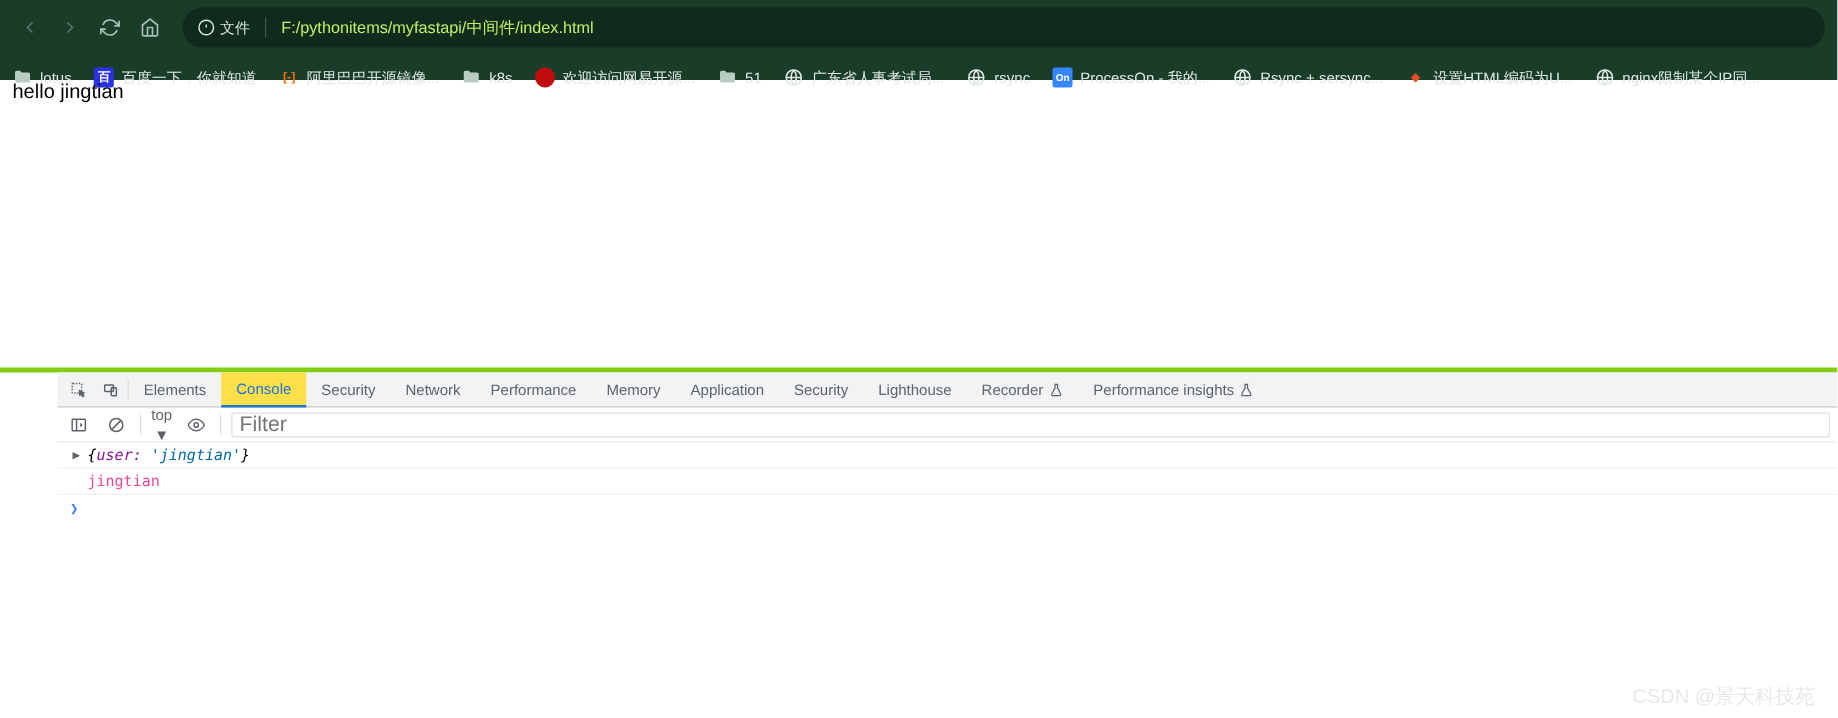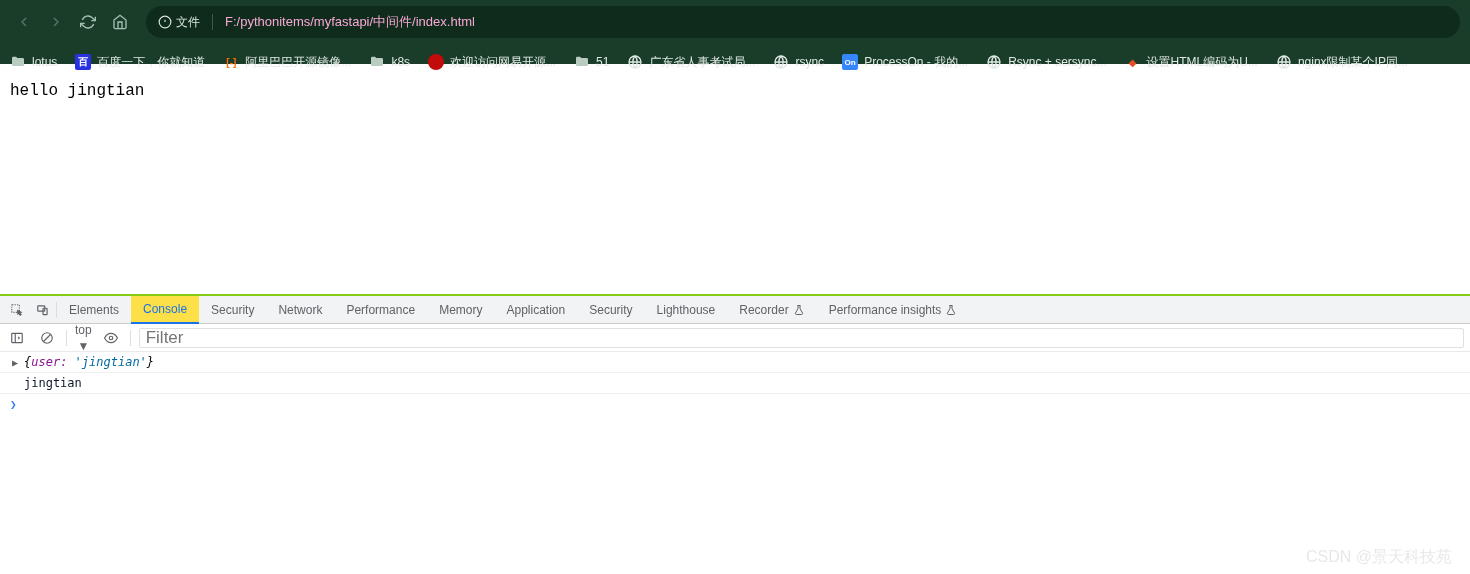--- a/index.html
+++ b/index.html
@@ -7,33 +7,33 @@
     
     
     .chrome-bar { background: #1a3d2a; height: 64px; color: #e0e8e3; }
     .nav-bar { display: flex; align-items: center; height: 44px; padding: 0 10px; gap: 4px; }
     .nav-btn { width: 28px; height: 28px; display: flex; align-items: center; justify-content: center; color: #a8c0b2; border-radius: 4px; }
     .nav-btn.disabled { color: #5a7566; }
     .nav-btn svg { width: 16px; height: 16px; stroke: currentColor; fill: none; stroke-width: 2; }
     .url-bar { flex: 1; background: #0f2b1c; border-radius: 18px; height: 32px; display: flex; align-items: center; padding: 0 12px; margin-left: 8px; gap: 8px; color: #d8e5dd; }
     .url-info { display: flex; align-items: center; gap: 4px; color: #d8e5dd; font-size: 12px; }
     .url-divider { width: 1px; height: 16px; background: #3a5a47; margin: 0 4px; }
-    .url-text { font-size: 13px; color: #f9a8d4; }
+    .url-text { font-size: 13px; color: #bef264; }
     
     .bookmarks-bar { display: flex; align-items: center; height: 36px; padding: 0 10px; gap: 18px; font-size: 12px; }
     .bookmark { display: flex; align-items: center; gap: 6px; color: #e0e8e3; white-space: nowrap; }
     .bm-icon { width: 16px; height: 16px; display: flex; align-items: center; justify-content: center; border-radius: 2px; font-size: 10px; }
     .bm-folder { width: 16px; height: 13px; }
     .bm-folder svg { fill: #b8ccc0; }
     
     
-    .page-content { padding: 18px 10px; height: 230px; font-size: 16px; font-family: Liberation Mono, monospace; color: #000; }
-    
-    
-    .devtools { border-top: 2px solid #84cc16; background: #fff; }
+    .page-content { padding: 1px 10px; height: 230px; font-size: 16px; font-family: Liberation Sans, sans-serif; color: #000; }
+    
+    
+    .devtools { border-top: 4px solid #84cc16; background: #fff; padding-left: 46px; }
     .dt-tabs { display: flex; align-items: center; height: 28px; background: #f1f3f4; border-bottom: 1px solid #ccc; padding: 0 4px; gap: 0; font-size: 12px; color: #5f6368; }
     .dt-tab-btn { width: 26px; height: 26px; display: flex; align-items: center; justify-content: center; }
     .dt-tab-btn svg { width: 14px; height: 14px; }
     .dt-tab { padding: 0 12px; height: 28px; display: flex; align-items: center; cursor: pointer; gap: 4px; }
     .dt-tab.active { color: #1a73e8; border-bottom: 2px solid #1a73e8; background: #fde047; margin-bottom: -1px; }
     .dt-tab svg { width: 12px; height: 12px; }
     
     .dt-console-toolbar { display: flex; align-items: center; height: 28px; border-bottom: 1px solid #e8eaed; padding: 0 6px; gap: 8px; font-size: 12px; color: #5f6368; }
     .dt-tool-btn { width: 22px; height: 22px; display: flex; align-items: center; justify-content: center; }
     .dt-tool-btn svg { width: 14px; height: 14px; }
@@ -41,21 +41,21 @@
     .dt-filter { flex: 1; }
     .dt-filter input { width: 100%; border: none; outline: none; height: 20px; padding: 0 6px; font-size: 17px; border: 1px solid #e0e0e0; border-radius: 2px; color: #5f6368; }
     .tool-divider { width: 1px; height: 16px; background: #ddd; }
     
     .dt-console-output { font-family: Consolas, monospace; font-size: 12px; }
     .console-row { display: flex; padding: 3px 8px 3px 24px; border-bottom: 1px solid #f0f0f0; position: relative; min-height: 20px; align-items: center; }
     .expand-tri { position: absolute; left: 12px; color: #5f6368; font-size: 10px; }
     .obj-brace { color: #000; font-style: italic; }
     .obj-key { color: #881391; font-style: italic; }
     .obj-val { color: #0369a1; font-style: italic; }
-    .plain-text { color: #0f172a; }
+    .plain-text { color: #ec4899; }
     .console-prompt { color: #367cf1; position: absolute; left: 10px; font-size: 11px; }
     
     .watermark { position: absolute; bottom: 6px; right: 18px; color: #ccc; font-size: 16px; font-family: Arial; opacity: 0.45; }
   </style>
 </head>
 <body>
 
 <div class="chrome-bar">
   <div class="nav-bar">
     <div class="nav-btn disabled">

